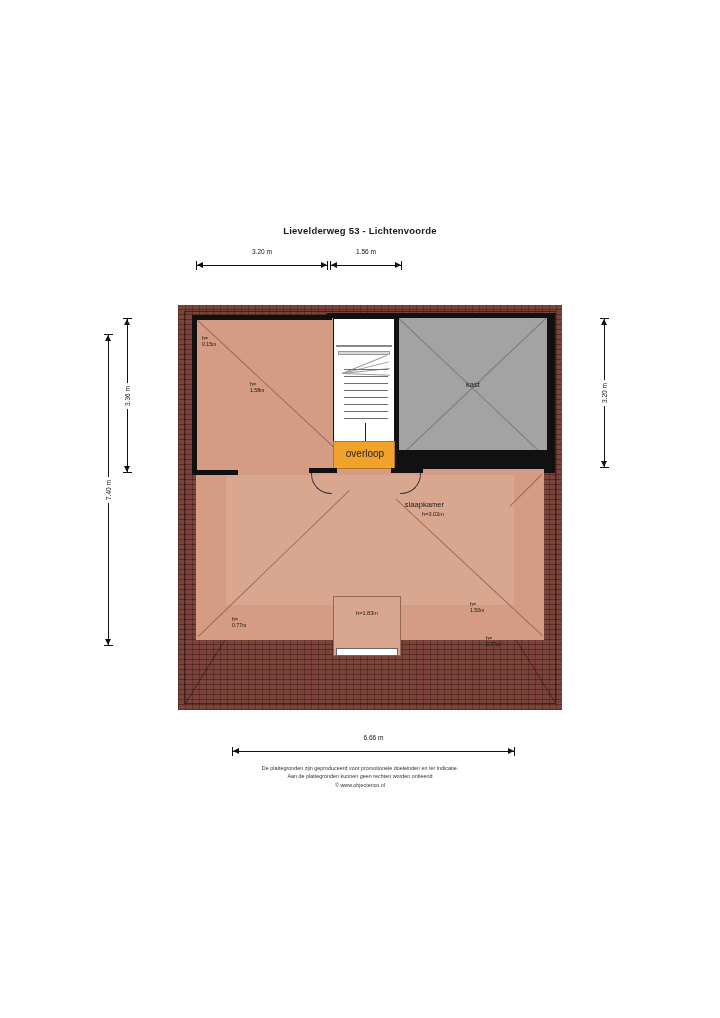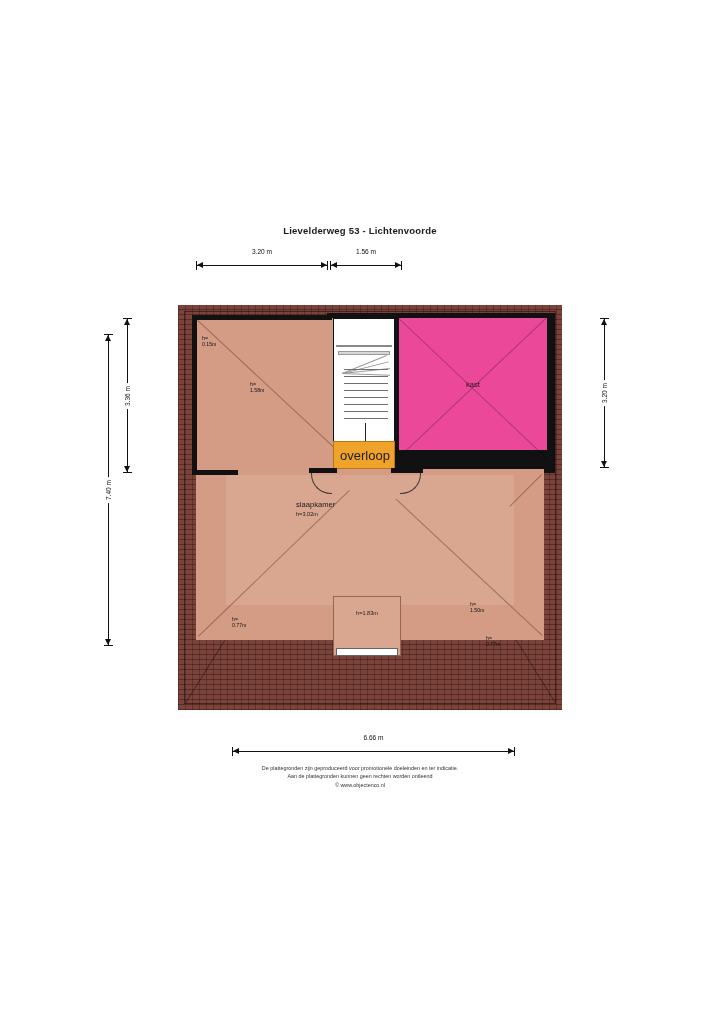--- a/index.html
+++ b/index.html
@@ -101,21 +101,21 @@
     background: #111111;
   }
 
   
   .kast {
     position: absolute;
     left: 221px;
     top: 13px;
     width: 148px;
     height: 132px;
-    background: #ec4899;
+    background: #a3a3a3;
     box-sizing: border-box;
   }
   .kast .diag {
     position: absolute;
     background: rgba(0,0,0,0.25);
     height: 1px;
     transform-origin: 0 0;
   }
   .kast-label {
     position: absolute;
@@ -215,21 +215,21 @@
     background: #f0a32b;
     border: 1px solid #b77513;
     box-sizing: border-box;
   }
   .overloop-label {
     position: absolute;
     left: 146px;
     top: 143px;
     width: 82px;
     text-align: center;
-    font-size: 13px;
+    font-size: 10px;
     color: #1c1c1c;
   }
 
   
   .bedroom {
     position: absolute;
     left: 18px;
     top: 13px;
     width: 348px;
     height: 322px;
@@ -267,21 +267,21 @@
     width: 288px;
     height: 130px;
     background: #d9a78f;
   }
 
   .slaapkamer-label {
     position: absolute;
     left: 118px;
     top: 195px;
     width: 148px;
-    text-align: left;
+    text-align: right;
     font-size: 7.6px;
     line-height: 9.5px;
     color: #1c1c1c;
   }
   .slaapkamer-label .h {
     font-size: 5.6px;
   }
 
   
   .dormer {

